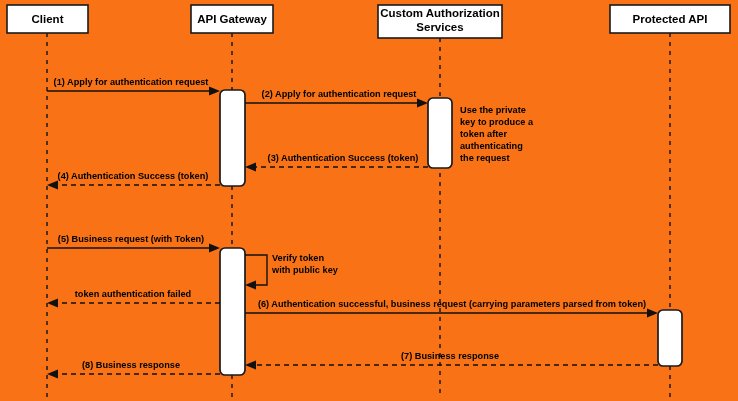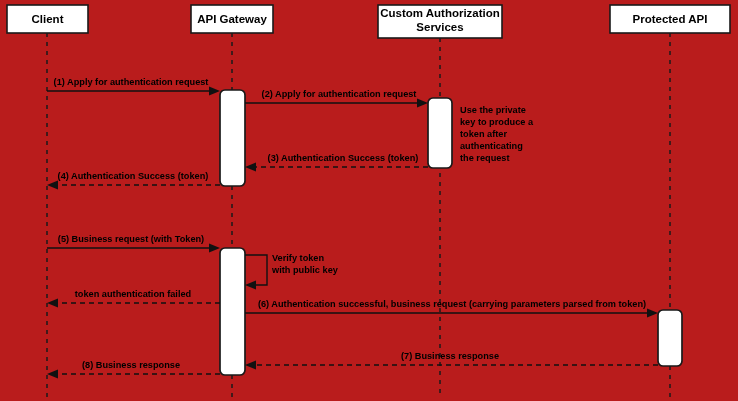--- a/index.html
+++ b/index.html
@@ -7,21 +7,21 @@
     padding: 0;
     background: #ffffff;
   }
   body {
     font-family: "Liberation Sans", sans-serif;
   }
   #diagram-root {
     position: relative;
     width: 738px;
     height: 401px;
-    background: #b91c1c;
+    background: #f97316;
     overflow: hidden;
   }
   #diagram-svg {
     position: absolute;
     left: 0;
     top: 0;
     width: 738px;
     height: 401px;
   }
   .lifeline-box {

